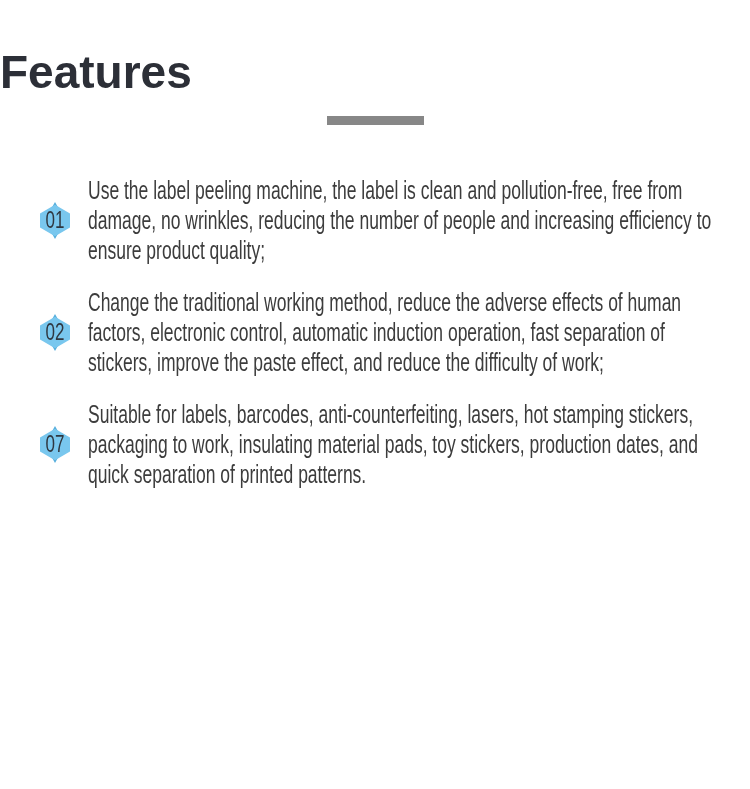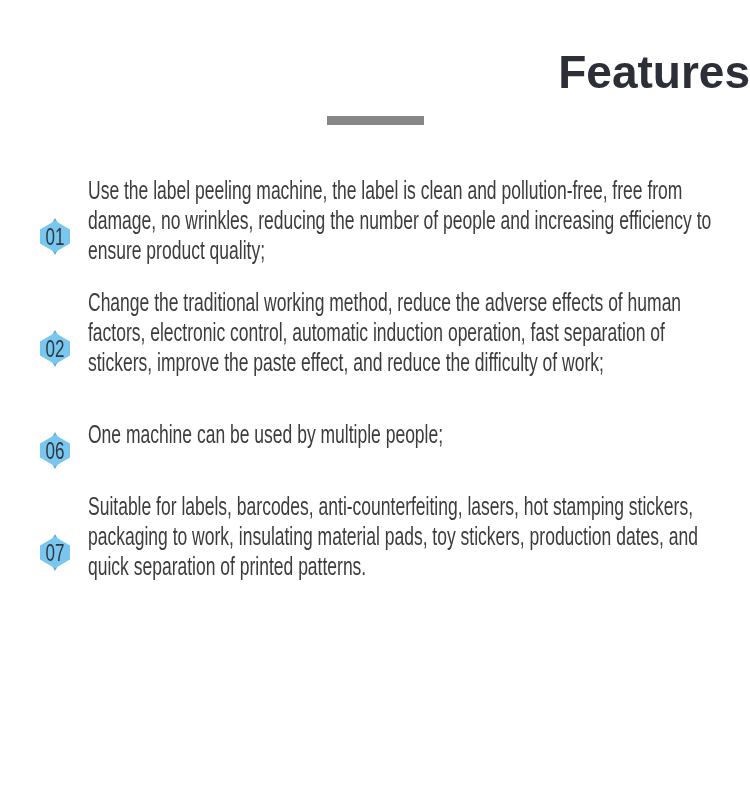--- a/index.html
+++ b/index.html
@@ -8,21 +8,21 @@
     background: #ffffff;
     overflow-x: hidden;
   }
   body {
     width: 750px;
     height: 789px;
     font-family: "Liberation Sans", sans-serif;
     position: relative;
   }
   .header {
-    text-align: right;
+    text-align: left;
     padding-top: 47px;
   }
   .page-title {
     font-size: 46px;
     line-height: 50px;
     font-weight: bold;
     color: var(--title-color, #2c2f37);
     margin: 0;
   }
   .title-underline {
@@ -41,21 +41,20 @@
   .feature {
     display: flex;
     align-items: center;
   }
   .badge {
     position: relative;
     width: 30px;
     height: 37px;
     flex: 0 0 30px;
     margin-right: 18px;
-    margin-top: 33px;
   }
   .badge svg {
     position: absolute;
     left: 0;
     top: 0;
     width: 30px;
     height: 37px;
     display: block;
   }
   .hex-tip  { fill: var(--badge-tip, #55aedd); }
@@ -109,30 +108,20 @@
         <polygon class="hex-body" points="15,2.8 30,11.4 30,25.6 15,34.2 0,25.6 0,11.4"></polygon>
       </svg>
       <span class="badge-num">02</span>
     </div>
     <p class="feature-text">Change the traditional working method, reduce the adverse effects of human factors, electronic control, automatic induction operation, fast separation of stickers, improve the paste effect, and reduce the difficulty of work;</p>
   </div>
 
 
 
 
-  <div class="feature">
-    <div class="badge">
-      <svg viewBox="0 0 30 37" aria-hidden="true">
-        <polygon class="hex-tip" points="15,0 25.5,18.5 15,37 4.5,18.5"></polygon>
-        <polygon class="hex-body" points="15,2.8 30,11.4 30,25.6 15,34.2 0,25.6 0,11.4"></polygon>
-      </svg>
-      <span class="badge-num">06</span>
-    </div>
-    <p class="feature-text">One machine can be used by multiple people;</p>
-  </div>
 
   <div class="feature">
     <div class="badge">
       <svg viewBox="0 0 30 37" aria-hidden="true">
         <polygon class="hex-tip" points="15,0 25.5,18.5 15,37 4.5,18.5"></polygon>
         <polygon class="hex-body" points="15,2.8 30,11.4 30,25.6 15,34.2 0,25.6 0,11.4"></polygon>
       </svg>
       <span class="badge-num">07</span>
     </div>
     <p class="feature-text">Suitable for labels, barcodes, anti-counterfeiting, lasers, hot stamping stickers, packaging to work, insulating material pads, toy stickers, production dates, and quick separation of printed patterns.</p>

